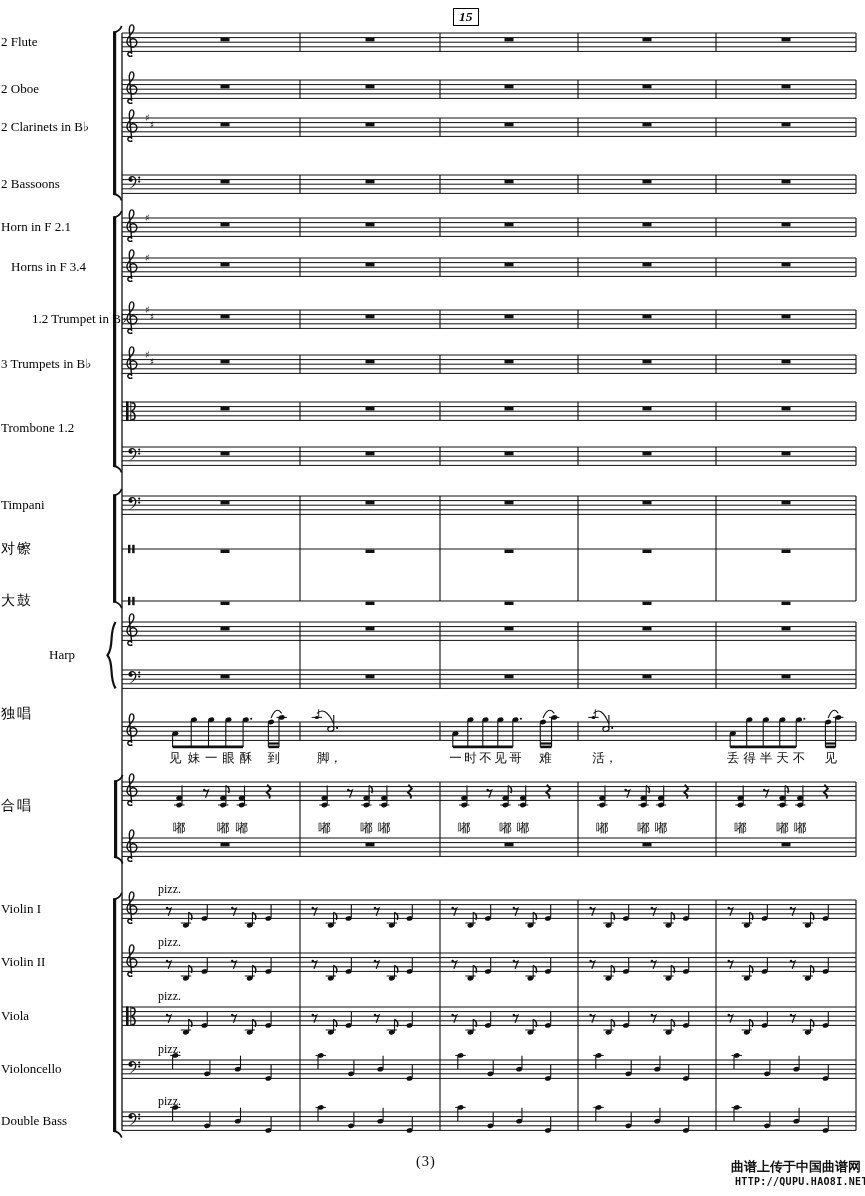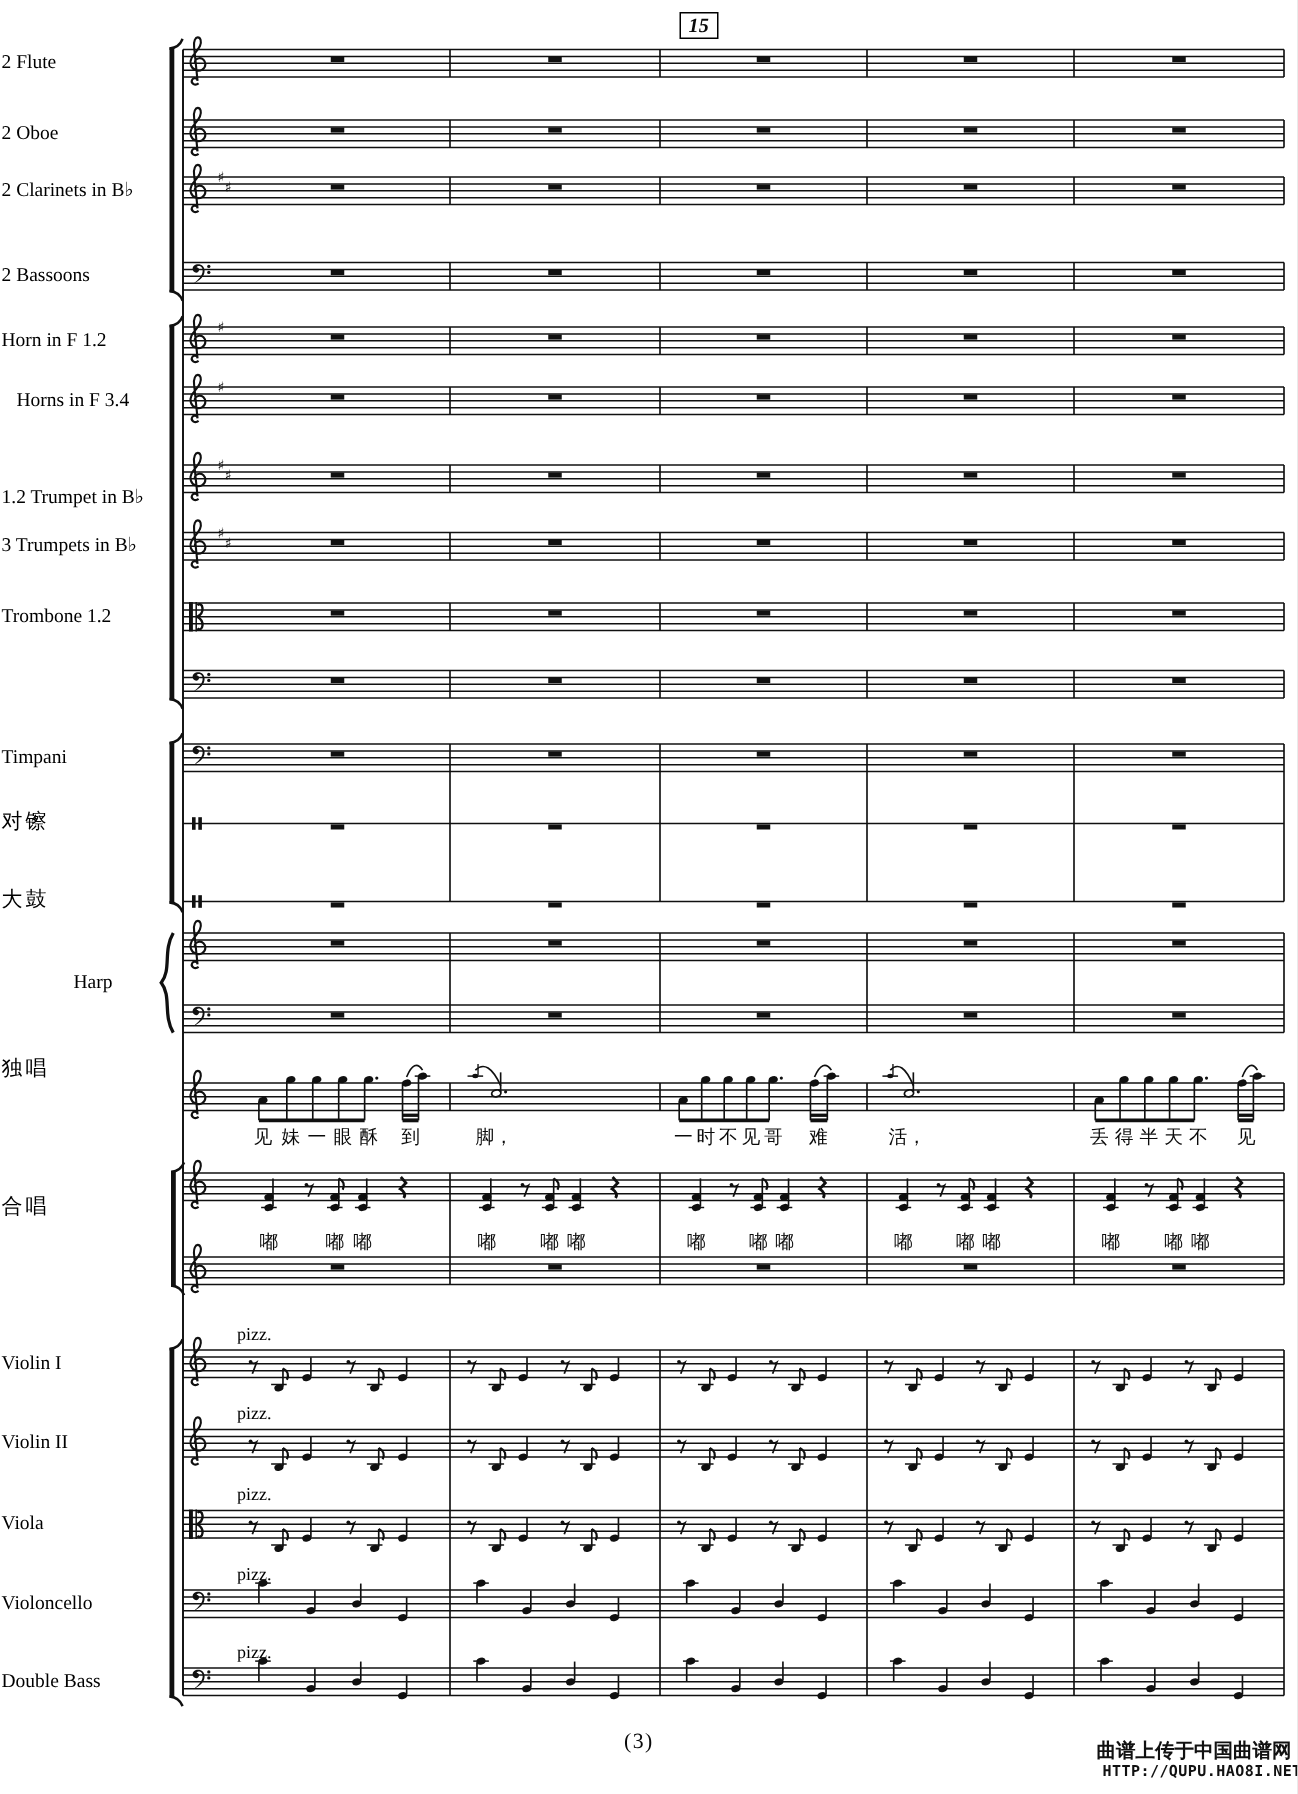--- a/index.html
+++ b/index.html
@@ -839,25 +839,25 @@
       <line x1="828.3000000000001" y1="1129.6000000000001" x2="828.3000000000001" y2="1116.9" stroke="#101010" stroke-width="1.1"></line>
     </svg>
   <div id="rehearsal">15</div>
   <div id="pageno">(3)</div>
   <div class="wm1">曲谱上传于中国曲谱网</div>
   <div class="wm2">HTTP://QUPU.HAO8I.NET</div>
 <div class="ilabel" style="top: 42px;">2 Flute</div>
     <div class="ilabel" style="top: 89px;">2 Oboe</div>
     <div class="ilabel" style="top: 127px;">2 Clarinets in B♭</div>
     <div class="ilabel" style="top: 184px;">2 Bassoons</div>
-    <div class="ilabel" style="top: 227px;">Horn in F 1.2</div>
+    <div class="ilabel" style="top: 227px;">Horn in F 2.1</div>
     <div class="ilabel" style="top: 267px; padding-left: 10px;">Horns in F 3.4</div>
-    <div class="ilabel" style="top: 332px;">1.2 Trumpet in B♭</div>
+    <div class="ilabel" style="top: 319px; margin-left: 31px;">1.2 Trumpet in B♭</div>
     <div class="ilabel" style="top: 364px;">3 Trumpets in B♭</div>
-    <div class="ilabel" style="top: 411px;">Trombone 1.2</div>
+    <div class="ilabel" style="top: 428px;">Trombone 1.2</div>
     <div class="ilabel" style="top: 505px;">Timpani</div>
     <div class="ilabel cjk" style="top: 549px;">对镲</div>
     <div class="ilabel cjk" style="top: 601px;">大鼓</div>
     <div class="ilabel" style="top: 655px; margin-left: 48px;">Harp</div>
     <div class="ilabel cjk" style="top: 714px;">独唱</div>
     <div class="ilabel cjk" style="top: 806px;">合唱</div>
     <div class="ilabel" style="top: 909px;">Violin I</div>
     <div class="ilabel" style="top: 962px;">Violin II</div>
     <div class="ilabel" style="top: 1016px;">Viola</div>
     <div class="ilabel" style="top: 1069px;">Violoncello</div>

